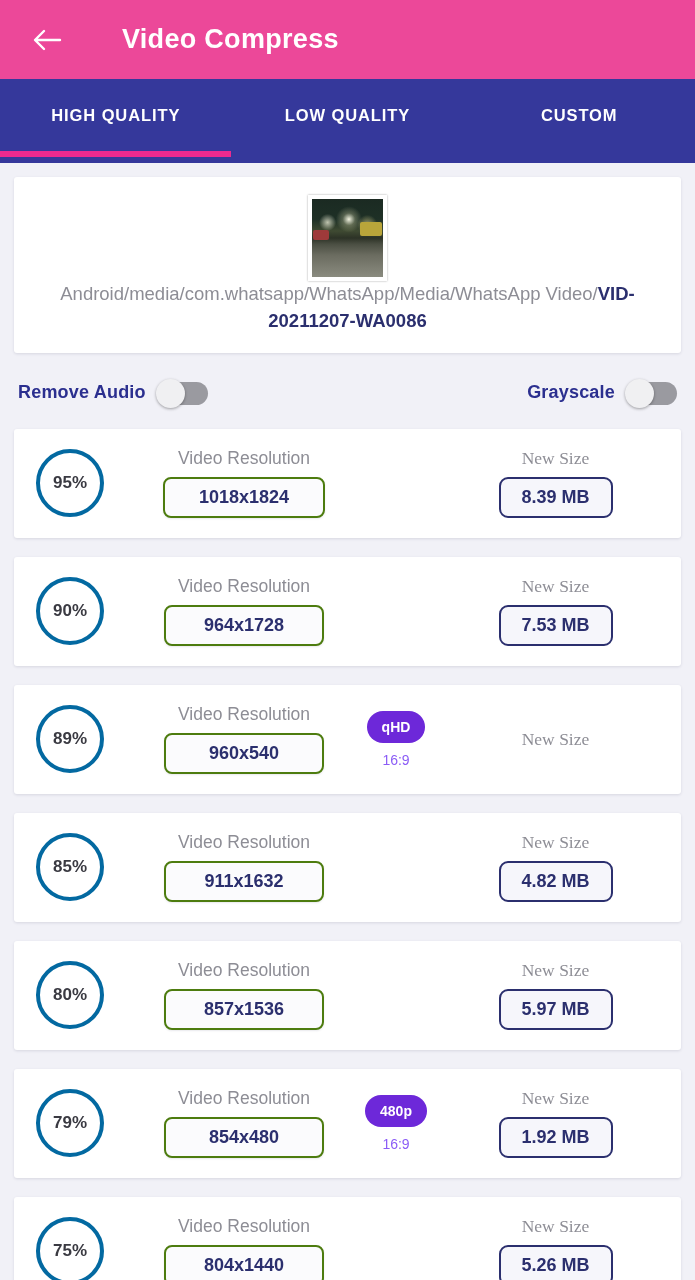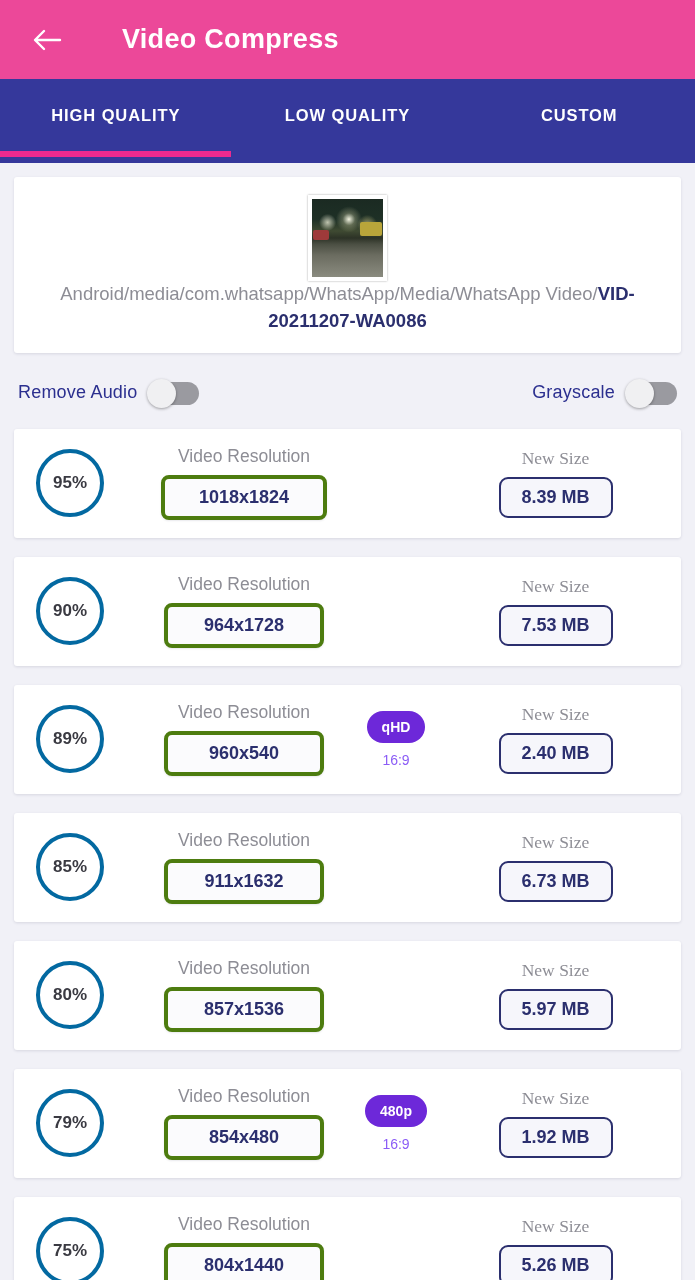--- a/index.html
+++ b/index.html
@@ -157,21 +157,21 @@
     padding: 26px 4px 22px 4px;
   }
   .toggle-group {
     display: flex;
     align-items: center;
     gap: 10px;
     cursor: pointer;
   }
   .toggle-label {
     font-size: 18px;
-    font-weight: normal;
+    font-weight: bold;
     color: #2b2f8f;
     letter-spacing: 0.2px;
   }
   .switch {
     position: relative;
     width: 52px;
     height: 28px;
     flex: 0 0 auto;
   }
   .switch .track {
@@ -236,21 +236,21 @@
     color: #8d8d95;
     line-height: 1.25;
   }
   .res-pill {
     margin-top: 7px;
     display: inline-block;
     min-width: 160px;
     padding: 8px 34px;
     border-radius: 8px;
     background: #fbfbfd;
-    border: 4px solid #4d7c0f;
+    border: 2px solid #4d7c0f;
     box-shadow: 0 1px 2px rgba(40,40,80,0.10);
     font-size: 18px;
     font-weight: bold;
     color: #2b2f6e;
   }
 
   .badge-col {
     flex: 0 0 auto;
     width: 104px;
     text-align: center;
@@ -377,32 +377,31 @@
         <div class="pct-ring">
           <span class="pct-text">89%</span>
         </div>
         <div class="res-col"><div class="res-label">Video Resolution</div><div class="res-pill">960x540</div></div>
         <div class="badge-col">
           <span class="quality-badge">qHD</span>
           <span class="aspect-text">16:9</span>
         </div>
         <div class="size-col">
           <div class="size-label">New Size</div>
-          <div class="size-pill">2.40 MB</div>
         </div>
       </div>
       <div class="row">
         <div class="pct-ring">
           <span class="pct-text">85%</span>
         </div>
         <div class="res-col"><div class="res-label">Video Resolution</div><div class="res-pill">911x1632</div></div>
         <div class="badge-col"></div>
         <div class="size-col">
           <div class="size-label">New Size</div>
-          <div class="size-pill">6.73 MB</div>
+          <div class="size-pill">4.82 MB</div>
         </div>
       </div>
       <div class="row">
         <div class="pct-ring">
           <span class="pct-text">80%</span>
         </div>
         <div class="res-col"><div class="res-label">Video Resolution</div><div class="res-pill">857x1536</div></div>
         <div class="badge-col"></div>
         <div class="size-col">
           <div class="size-label">New Size</div>

